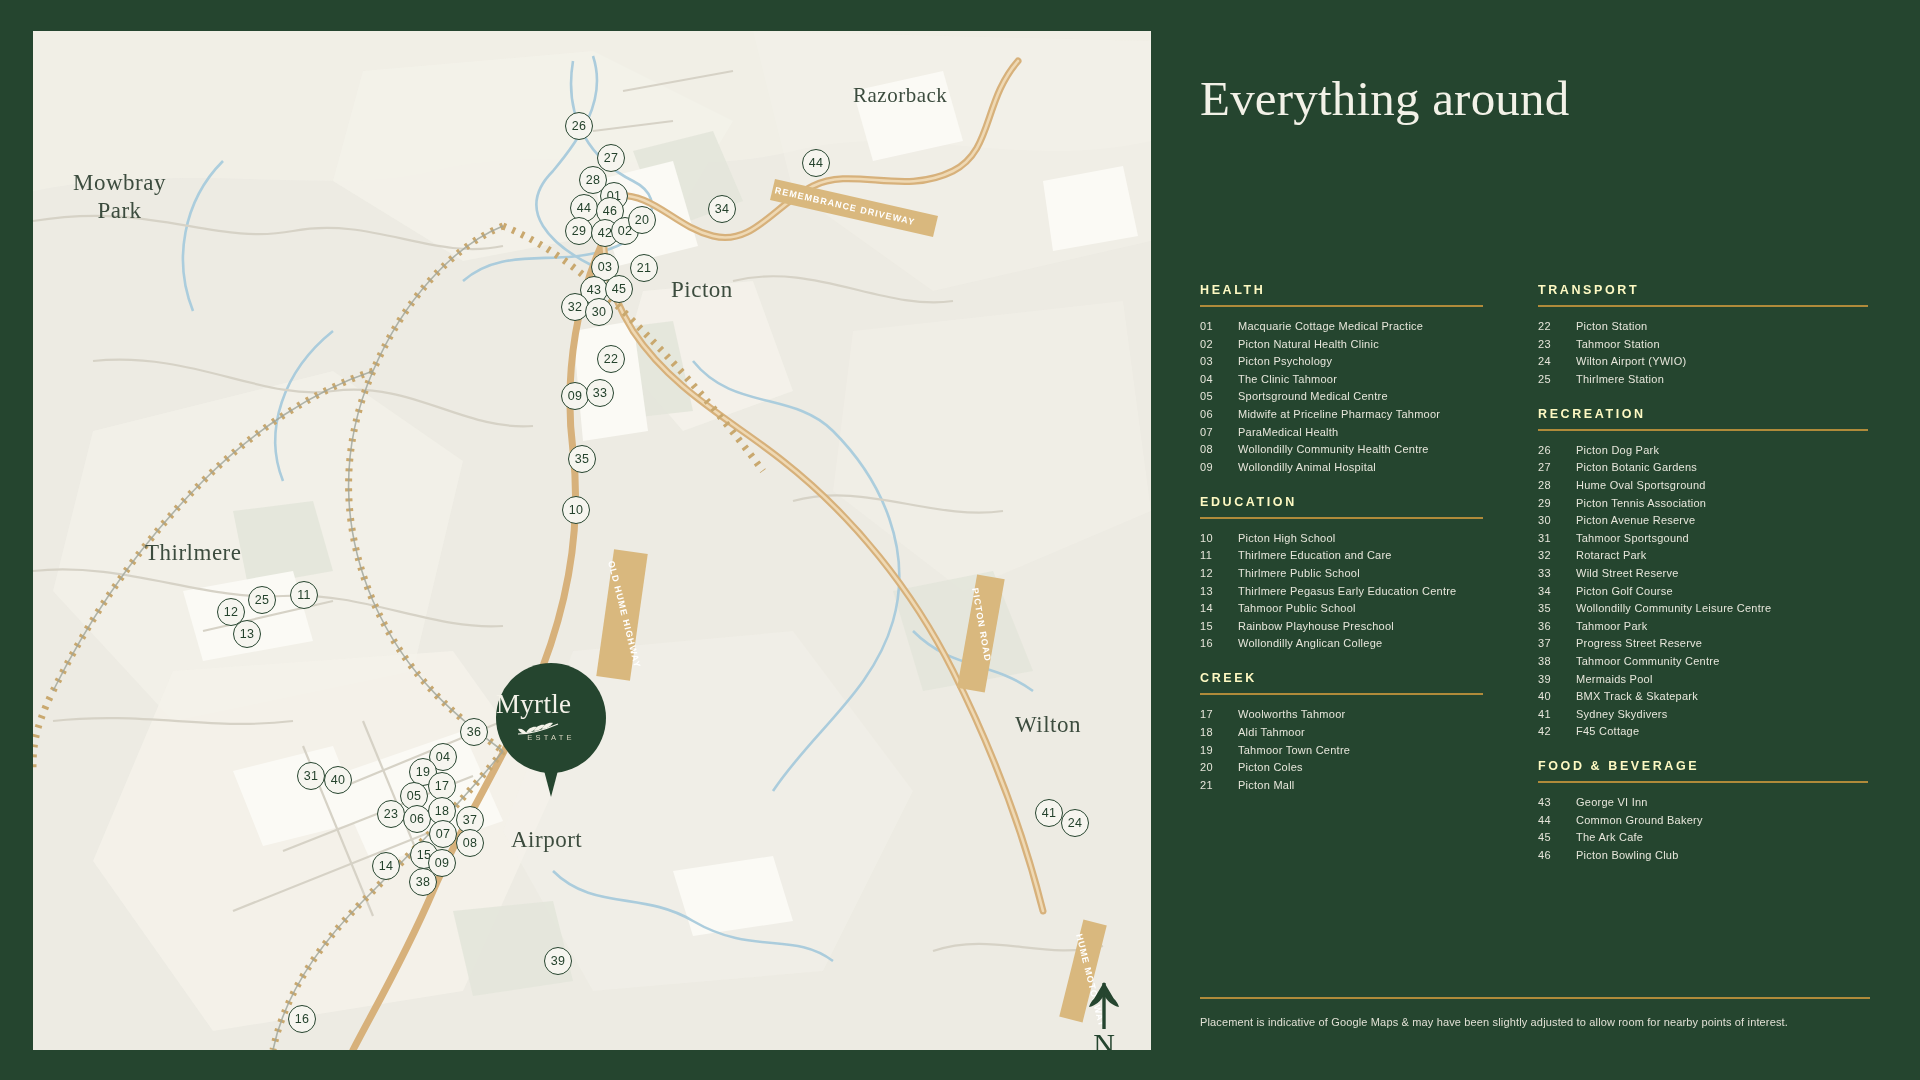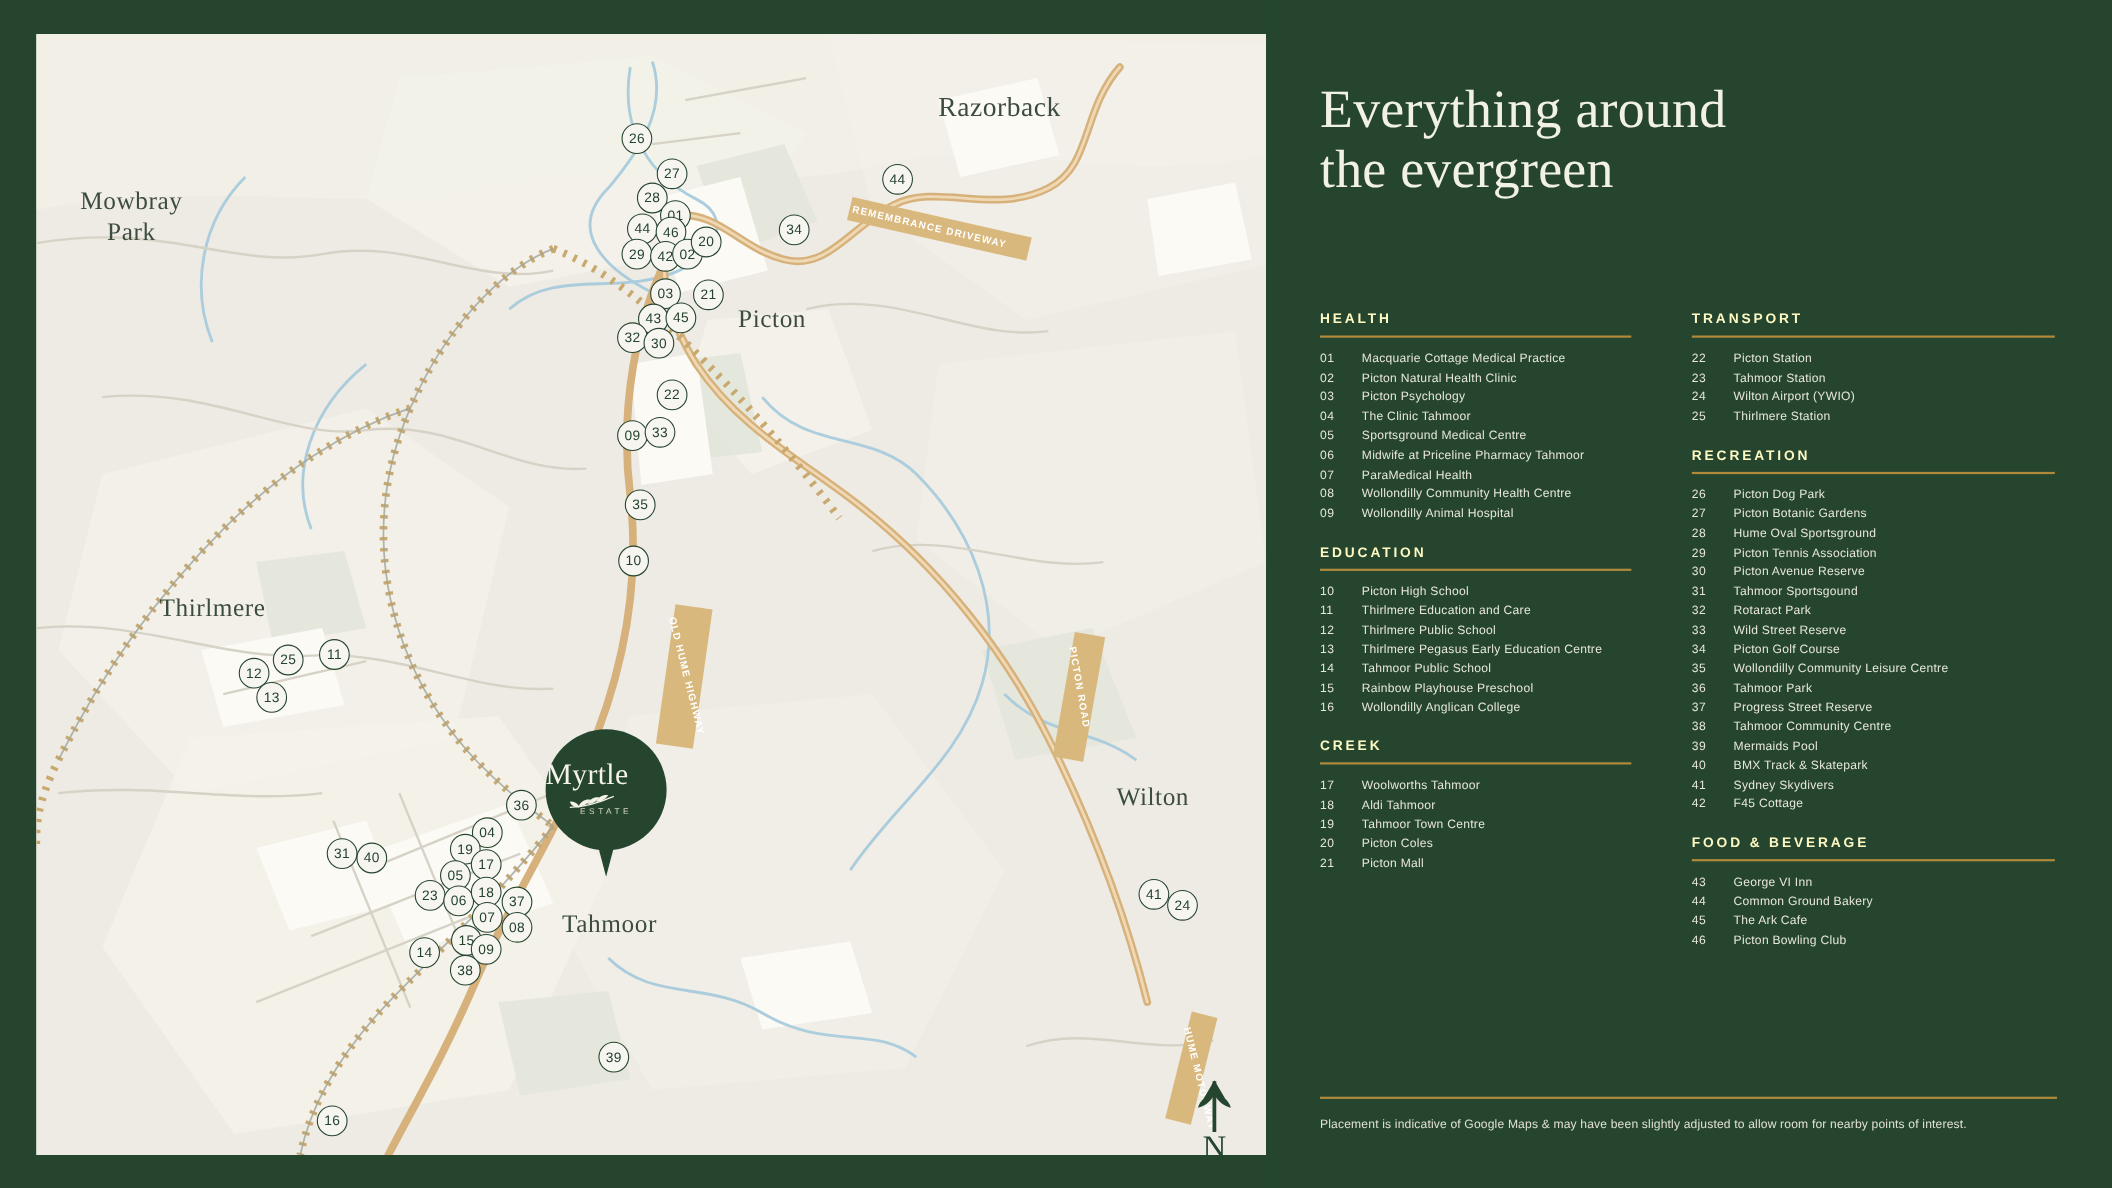--- a/index.html
+++ b/index.html
@@ -220,26 +220,26 @@
       </g>
 
       <g>
         <path d="M742 148 L905 185 L900 206 L737 169 Z" fill="#D9B87E"></path>
         <path d="M572 520 L606 520 L606 648 L572 648 Z" fill="#D9B87E" transform="rotate(8 589 584)"></path>
         <path d="M934 545 L962 545 L962 660 L934 660 Z" fill="#D9B87E" transform="rotate(10 948 602)"></path>
         <path d="M1038 890 L1062 890 L1062 990 L1038 990 Z" fill="#D9B87E" transform="rotate(14 1050 940)"></path>
       </g>
     </svg>
 
-    <div class="place-label" style="left:820px;top:52px;font-size:25px;">Razorback</div>
+    <div class="place-label" style="left:820px;top:52px;font-size:21px;">Razorback</div>
     <div class="place-label" style="left:40px;top:138px;font-size:23px;">Mowbray<br>Park</div>
     <div class="place-label" style="left:638px;top:245px;font-size:23px;">Picton</div>
     <div class="place-label" style="left:112px;top:508px;font-size:23px;">Thirlmere</div>
     <div class="place-label" style="left:982px;top:680px;font-size:23px;">Wilton</div>
-    <div class="place-label" style="left:478px;top:795px;font-size:23px;">Tahmoor</div>
+    <div class="place-label" style="left:478px;top:795px;font-size:23px;">Airport</div>
 
     <div class="road-label" style="left:742px;top:154px;transform:rotate(13deg);transform-origin:left center;">REMEMBRANCE DRIVEWAY</div>
     <div class="road-label" style="left:578px;top:525px;transform:rotate(76deg);transform-origin:left center;">OLD HUME HIGHWAY</div>
     <div class="road-label" style="left:942px;top:552px;transform:rotate(80deg);transform-origin:left center;">PICTON ROAD</div>
     <div class="road-label" style="left:1046px;top:898px;transform:rotate(76deg);transform-origin:left center;">HUME MOTORWAY</div>
 
     <div id="pin-layer">
         <div class="pin" style="left: 532px; top: 81px;">26</div>
         <div class="pin" style="left: 564px; top: 113px;">27</div>
         <div class="pin" style="left: 546px; top: 135px;">28</div>
@@ -312,21 +312,20 @@
         <path d="M31 15 C38 16 44 21 46 28 C40 27 34 22 31 16Z" fill="#25452F"></path>
       </svg>
       <div class="nletter">N</div>
     </div>
   </div>
 
   <div class="panel">
 
     <div class="title">
       <span>Everything around</span><br>
-      <span>the evergreen</span>
     </div>
 
     <div class="cols">
       <div class="col left" id="col-left">
           <div class="sec left">
             <div class="sec-head">HEALTH</div>
             <div class="sec-rule"></div>
             <div class="row">
               <span class="num">01</span>
               <span class="lbl">Macquarie Cottage Medical Practice</span>

